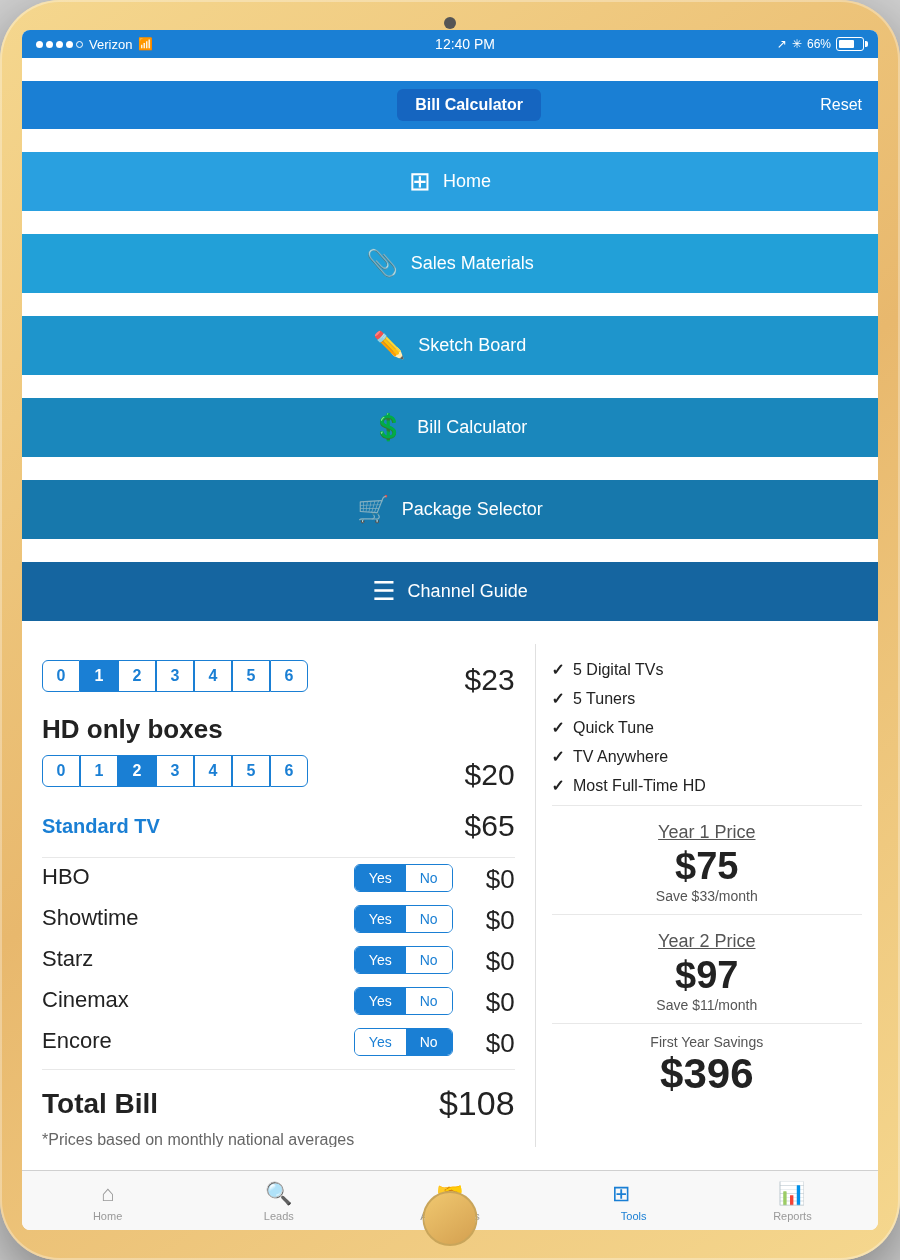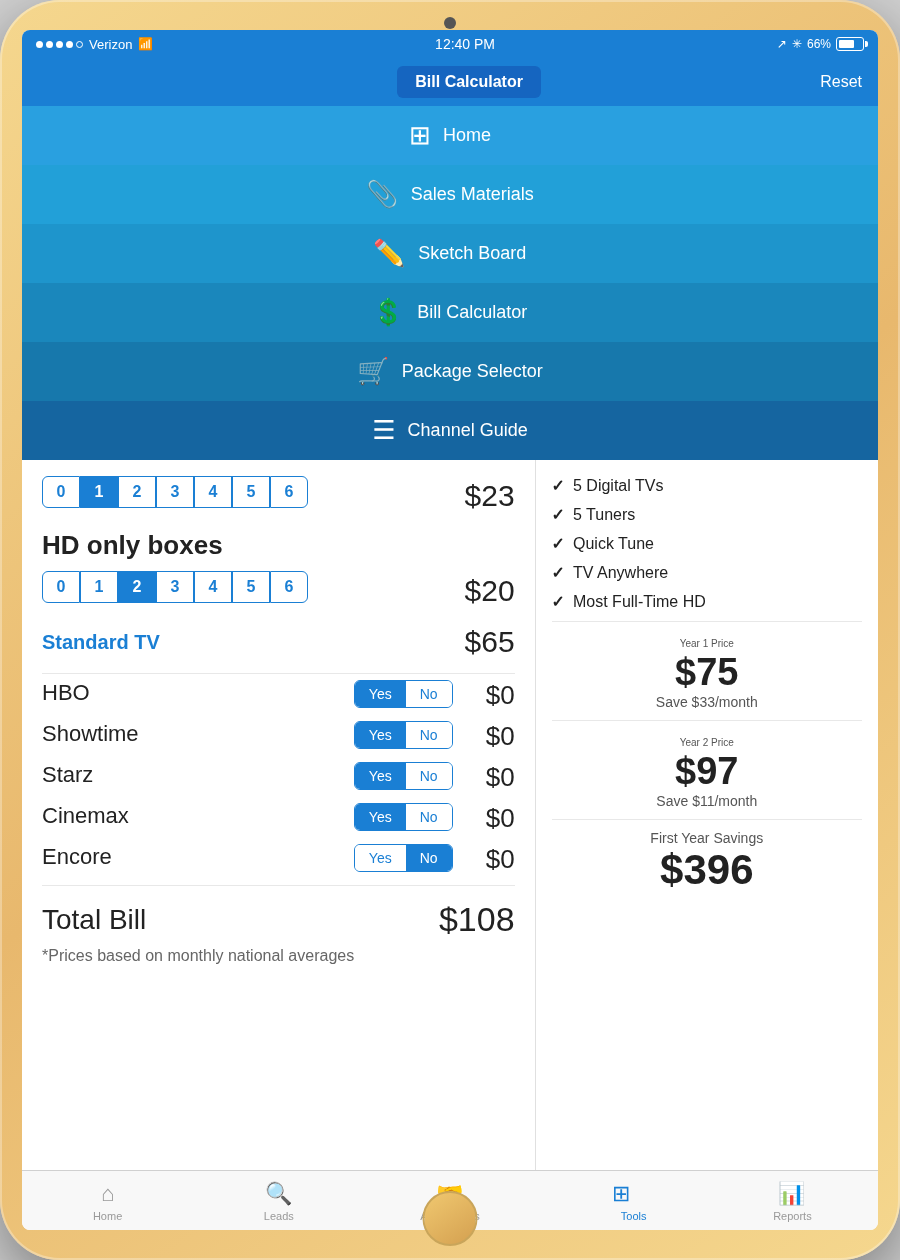--- a/index.html
+++ b/index.html
@@ -46,20 +46,21 @@
     }
 
     .screen {
       width: 100%;
       height: 100%;
       background: #ffffff;
       border-radius: 8px;
       overflow: hidden;
       display: flex;
       flex-direction: column;
+      gap: 23px;
     }
 
     
     .status-bar {
       background: #1a7fd4;
       display: flex;
       justify-content: space-between;
       align-items: center;
       padding: 6px 14px;
       color: white;
@@ -273,21 +274,21 @@
     .total-row {
       display: flex;
       justify-content: space-between;
       align-items: center;
       margin-top: 10px;
       padding-top: 4px;
     }
 
     .total-label {
       font-size: 28px;
-      font-weight: 400;
+      font-weight: 700;
       color: #222;
     }
 
     .total-price {
       font-size: 34px;
       font-weight: 400;
       color: #222;
     }
 
     .disclaimer {
@@ -311,23 +312,24 @@
       font-weight: 700;
       font-size: 16px;
     }
 
     .price-section {
       margin-top: 16px;
       text-align: center;
     }
 
     .price-section-label {
-      font-size: 10px;
+      font-size: 18px;
       color: #555;
       margin-bottom: 2px;
+      text-decoration: underline;
     }
 
     .price-big {
       font-size: 38px;
       font-weight: 700;
       color: #222;
     }
 
     .price-save {
       font-size: 14px;

